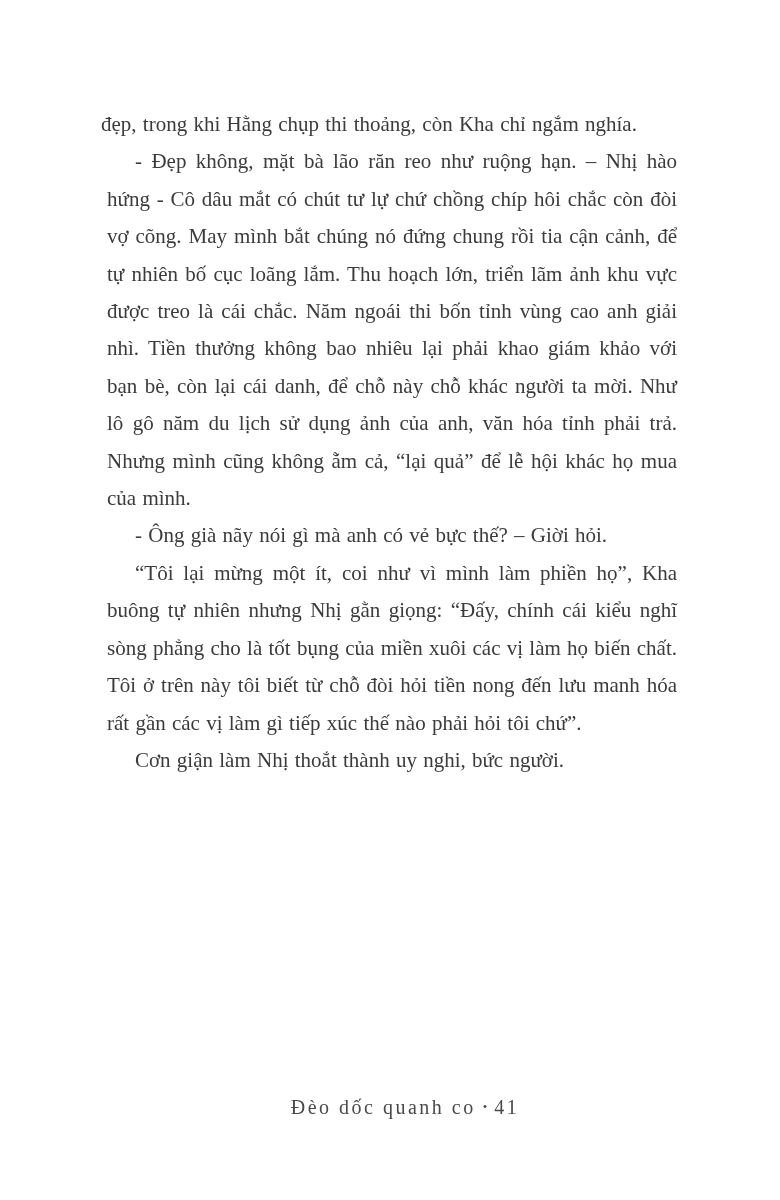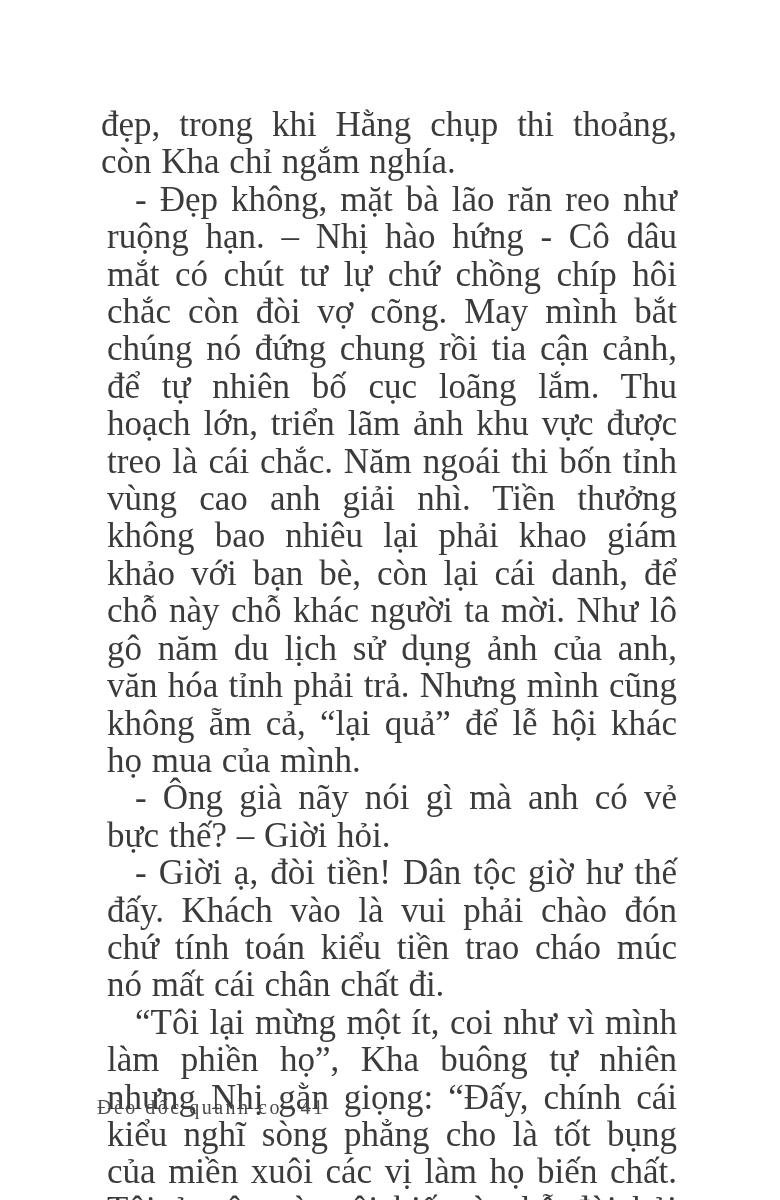--- a/index.html
+++ b/index.html
@@ -17,36 +17,36 @@
   }
   .body-text {
     position: absolute;
     left: 101px;
     top: 106px;
     width: 576px;
   }
   .body-text p {
     margin: 0;
     padding: 0;
-    font-size: 35px;
+    font-size: 21px;
     line-height: 37.4px;
     text-align: justify;
     color: #3b3b3b;
     word-spacing: 1px;
   }
   .body-text p.indented {
     text-indent: 28px;
     margin-left: 6px;
   }
   .page-footer {
     position: absolute;
-    left: 97px;
+    left: 117px;
     top: 1096px;
     width: 576px;
-    text-align: left;
+    text-align: center;
     font-size: 20px;
     letter-spacing: 2.5px;
     color: #4a4a4a;
     white-space: nowrap;
   }
   .page-footer .sep {
     display: inline-block;
     font-size: 13px;
     vertical-align: 3px;
     margin: 0 7px;
@@ -55,21 +55,21 @@
 </style>
 </head>
 <body>
 
 <div class="book-page">
 
   <div class="body-text">
     <p>đẹp, trong khi Hằng chụp thi thoảng, còn Kha chỉ ngắm nghía.</p>
     <p class="indented">- Đẹp không, mặt bà lão răn reo như ruộng hạn. – Nhị hào hứng - Cô dâu mắt có chút tư lự chứ chồng chíp hôi chắc còn đòi vợ cõng. May mình bắt chúng nó đứng chung rồi tia cận cảnh, để tự nhiên bố cục loãng lắm. Thu hoạch lớn, triển lãm ảnh khu vực được treo là cái chắc. Năm ngoái thi bốn tỉnh vùng cao anh giải nhì. Tiền thưởng không bao nhiêu lại phải khao giám khảo với bạn bè, còn lại cái danh, để chỗ này chỗ khác người ta mời. Như lô gô năm du lịch sử dụng ảnh của anh, văn hóa tỉnh phải trả. Nhưng mình cũng không ẵm cả, “lại quả” để lễ hội khác họ mua của mình.</p>
     <p class="indented">- Ông già nãy nói gì mà anh có vẻ bực thế? – Giời hỏi.</p>
-    <p class="indented">- Giời ạ, đòi tiền! Dân tộc giờ hư thế đấy. Khách vào là vui phải chào đón chứ tính toán kiểu tiền trao cháo múc nó mất cái chân chất đi.</p>
     <p class="indented">“Tôi lại mừng một ít, coi như vì mình làm phiền họ”, Kha buông tự nhiên nhưng Nhị gằn giọng: “Đấy, chính cái kiểu nghĩ sòng phẳng cho là tốt bụng của miền xuôi các vị làm họ biến chất. Tôi ở trên này tôi biết từ chỗ đòi hỏi tiền nong đến lưu manh hóa rất gần các vị làm gì tiếp xúc thế nào phải hỏi tôi chứ”.</p>
+    <p class="indented">Cơn giận làm Nhị thoắt thành uy nghi, bức người.</p>
   </div>
 
   <div class="page-footer">
     <span>Đèo dốc quanh co</span><span class="sep">•</span><span>41</span>
   </div>
 
 </div>
 
 </body></html>

